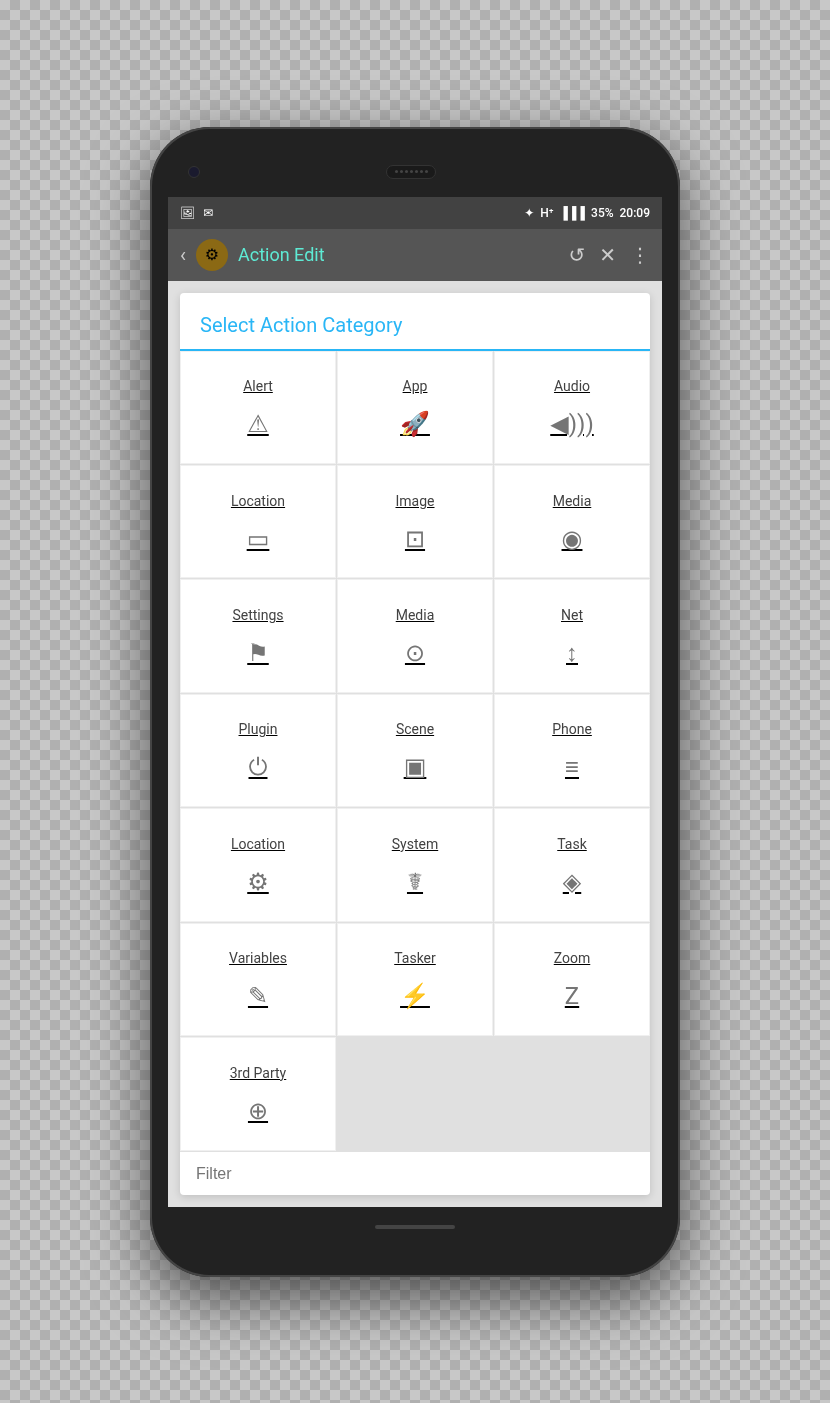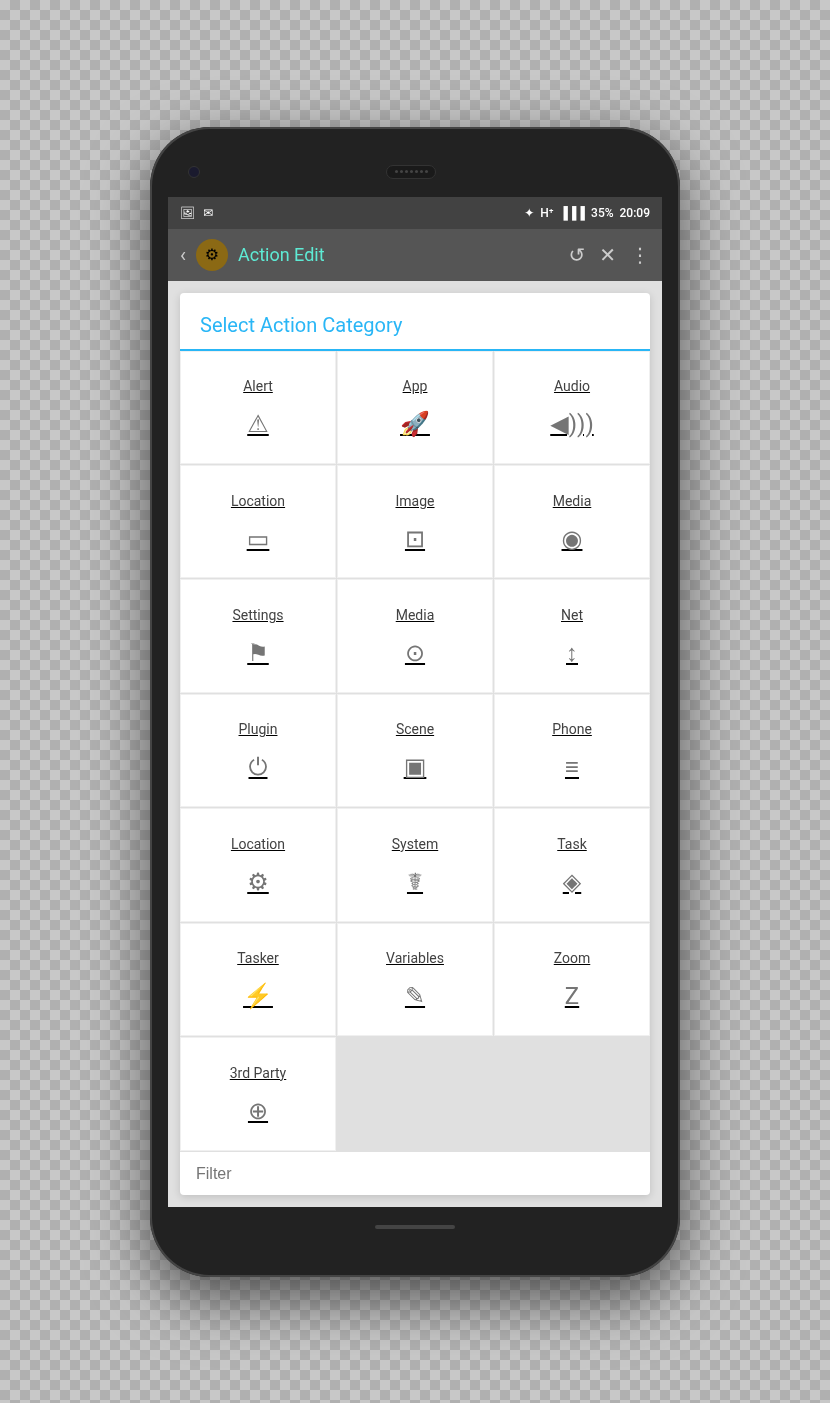--- a/index.html
+++ b/index.html
@@ -375,26 +375,26 @@
             </div>
             <div class="category-cell">
               <div class="category-label">System</div>
               <div class="category-icon">☤</div>
             </div>
             <div class="category-cell">
               <div class="category-label">Task</div>
               <div class="category-icon">◈</div>
             </div>
             <div class="category-cell">
+              <div class="category-label">Variables</div>
+              <div class="category-icon">✎</div>
+            </div>
+            <div class="category-cell">
               <div class="category-label">Tasker</div>
               <div class="category-icon">⚡</div>
-            </div>
-            <div class="category-cell">
-              <div class="category-label">Variables</div>
-              <div class="category-icon">✎</div>
             </div>
             <div class="category-cell">
               <div class="category-label">Zoom</div>
               <div class="category-icon">Z</div>
             </div>
             <div class="category-cell">
               <div class="category-label">3rd Party</div>
               <div class="category-icon">⊕</div>
             </div>
           </div>

